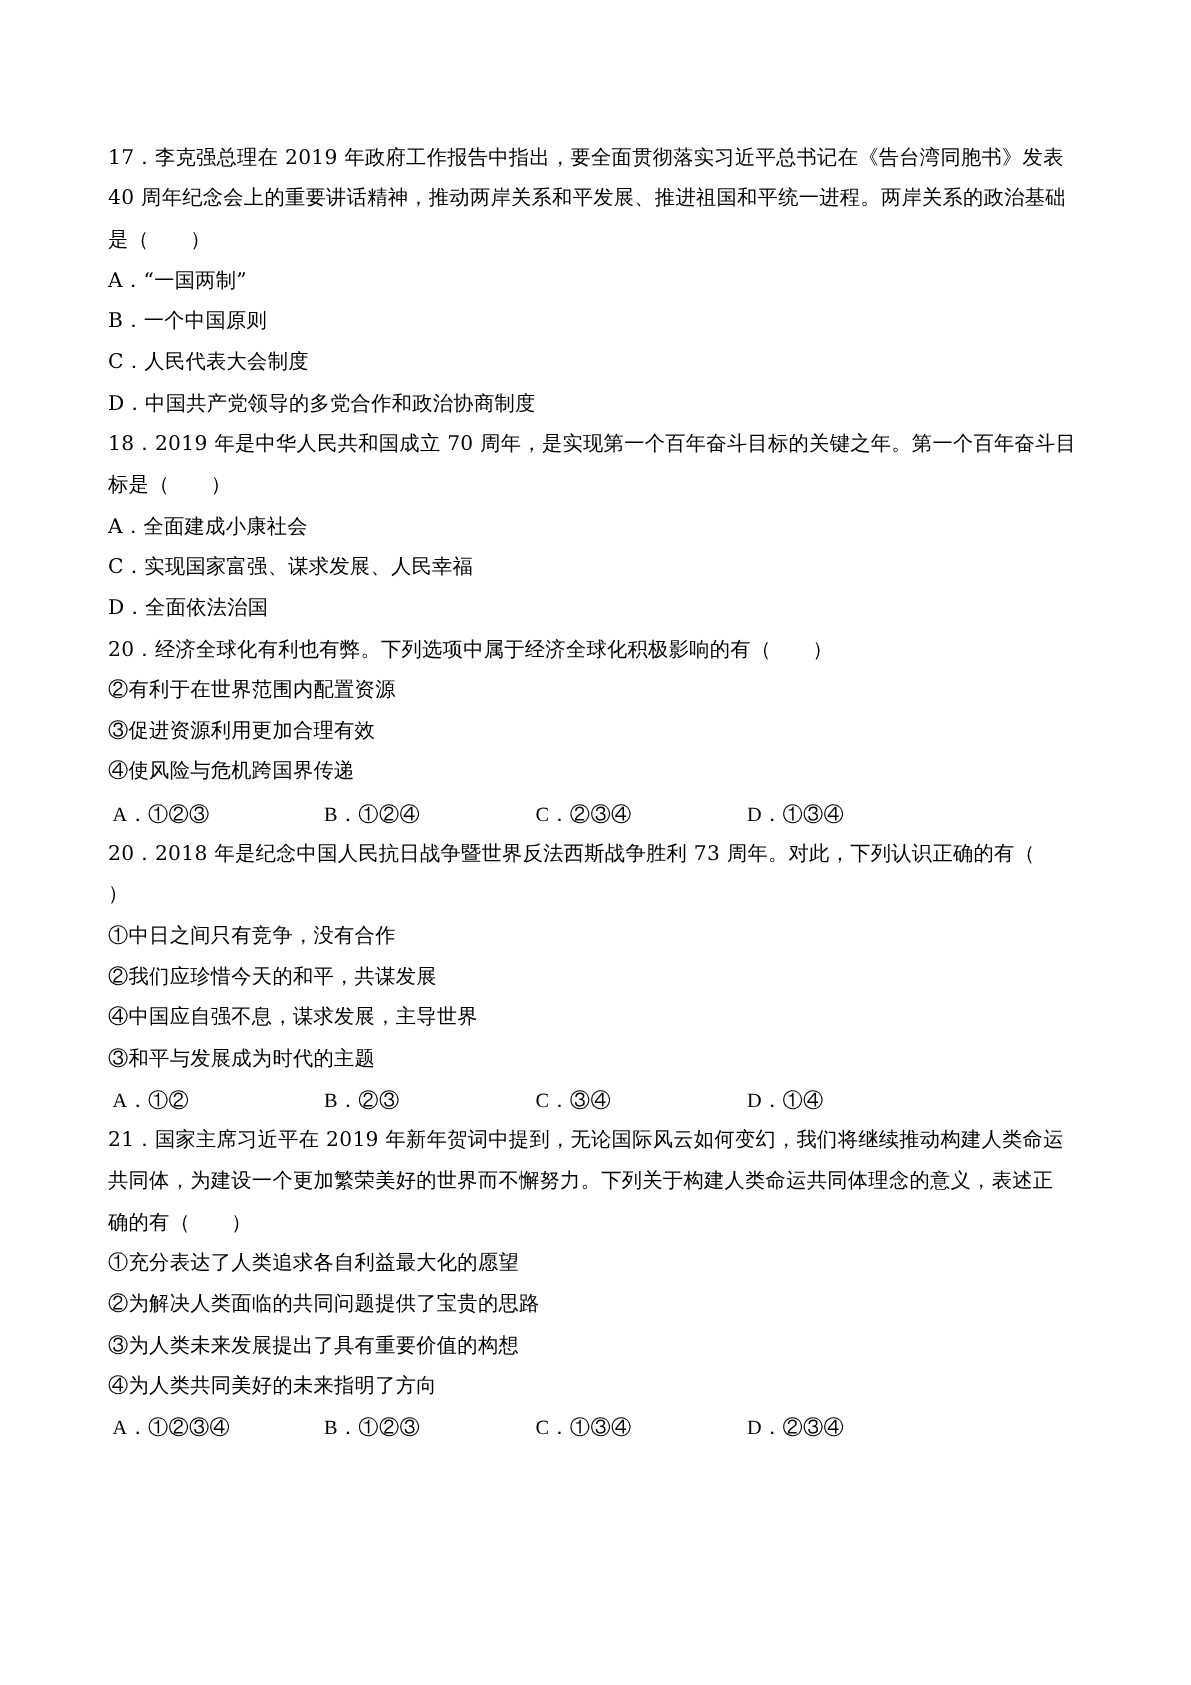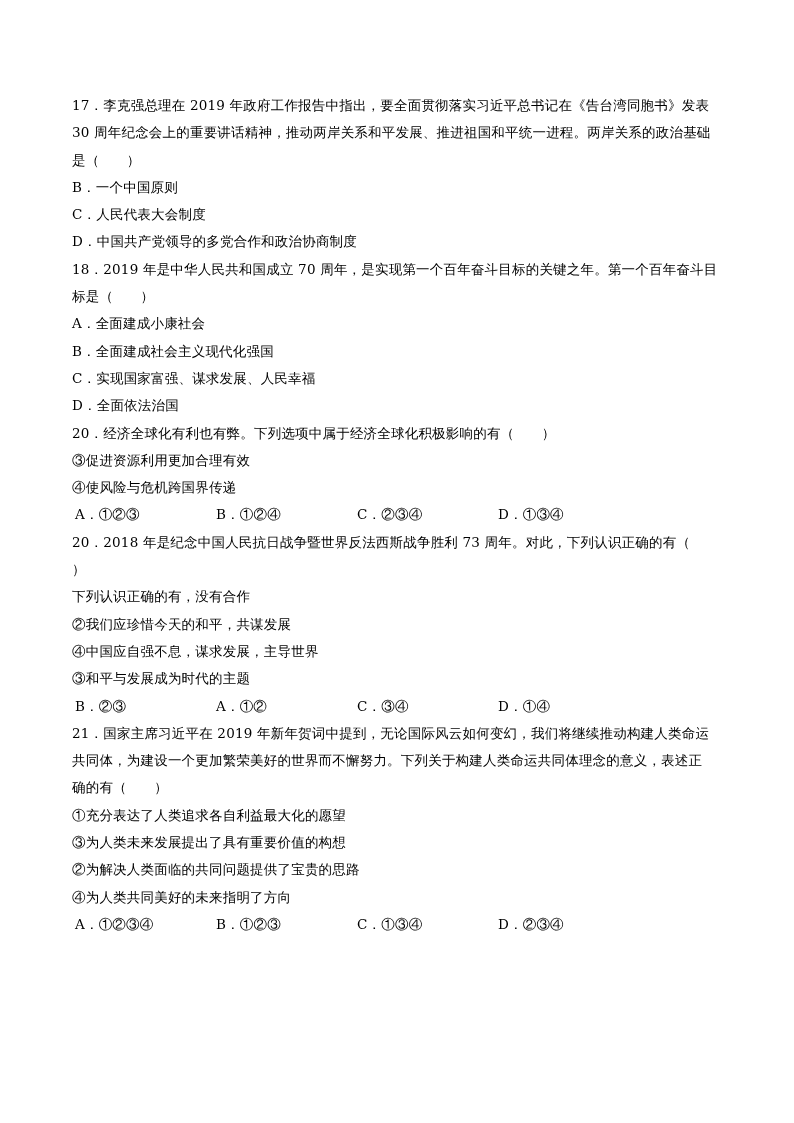--- a/index.html
+++ b/index.html
@@ -1,79 +1,80 @@
 <!DOCTYPE html>
 <html><head>
 <meta charset="utf-8">
 <style>
   html, body { margin: 0; padding: 0; background: #ffffff; }
   body { width: 794px; height: 1123px; position: relative; overflow: hidden;
          font-family: "DejaVu Serif", "Liberation Serif", serif; color: #000; }
   .page { position: absolute; left: 72px; top: 92px; width: 650px; }
   .line { height: 27.3px; line-height: 27.3px; font-size: 13.5px; white-space: nowrap; letter-spacing: 0.2px; }
-  .opts4 { display: flex; }
+  .opts4 { display: flex; font-family: Liberation Serif, serif; }
   .opts4 span { display: inline-block; width: 138px; padding-left: 3px; }
 </style>
 </head>
 <body>
 
 <div class="page">
 
   <div>
     <div class="line">17．李克强总理在 2019 年政府工作报告中指出，要全面贯彻落实习近平总书记在《告台湾同胞书》发表</div>
-    <div class="line">30 周年纪念会上的重要讲话精神，推动两岸关系和平发展、推进祖国和平统一进程。两岸关系的政治基础</div>
+    <div class="line">40 周年纪念会上的重要讲话精神，推动两岸关系和平发展、推进祖国和平统一进程。两岸关系的政治基础</div>
     <div class="line">是（　　）</div>
+    <div class="line">A．“一国两制”</div>
     <div class="line">B．一个中国原则</div>
     <div class="line">C．人民代表大会制度</div>
     <div class="line">D．中国共产党领导的多党合作和政治协商制度</div>
   </div>
 
   <div>
     <div class="line">18．2019 年是中华人民共和国成立 70 周年，是实现第一个百年奋斗目标的关键之年。第一个百年奋斗目</div>
     <div class="line">标是（　　）</div>
     <div class="line">A．全面建成小康社会</div>
-    <div class="line">B．全面建成社会主义现代化强国</div>
     <div class="line">C．实现国家富强、谋求发展、人民幸福</div>
     <div class="line">D．全面依法治国</div>
   </div>
 
   <div>
     <div class="line">20．经济全球化有利也有弊。下列选项中属于经济全球化积极影响的有（　　）</div>
+    <div class="line">②有利于在世界范围内配置资源</div>
     <div class="line">③促进资源利用更加合理有效</div>
     <div class="line">④使风险与危机跨国界传递</div>
     <div class="line opts4">
       <span>A．①②③</span>
       <span>B．①②④</span>
       <span>C．②③④</span>
       <span>D．①③④</span>
     </div>
   </div>
 
   <div>
     <div class="line">20．2018 年是纪念中国人民抗日战争暨世界反法西斯战争胜利 73 周年。对此，下列认识正确的有（</div>
     <div class="line">）</div>
-    <div class="line">下列认识正确的有，没有合作</div>
+    <div class="line">①中日之间只有竞争，没有合作</div>
     <div class="line">②我们应珍惜今天的和平，共谋发展</div>
     <div class="line">④中国应自强不息，谋求发展，主导世界</div>
     <div class="line">③和平与发展成为时代的主题</div>
     <div class="line opts4">
+      <span>A．①②</span>
       <span>B．②③</span>
-      <span>A．①②</span>
       <span>C．③④</span>
       <span>D．①④</span>
     </div>
   </div>
 
   <div>
     <div class="line">21．国家主席习近平在 2019 年新年贺词中提到，无论国际风云如何变幻，我们将继续推动构建人类命运</div>
     <div class="line">共同体，为建设一个更加繁荣美好的世界而不懈努力。下列关于构建人类命运共同体理念的意义，表述正</div>
     <div class="line">确的有（　　）</div>
     <div class="line">①充分表达了人类追求各自利益最大化的愿望</div>
+    <div class="line">②为解决人类面临的共同问题提供了宝贵的思路</div>
     <div class="line">③为人类未来发展提出了具有重要价值的构想</div>
-    <div class="line">②为解决人类面临的共同问题提供了宝贵的思路</div>
     <div class="line">④为人类共同美好的未来指明了方向</div>
     <div class="line opts4">
       <span>A．①②③④</span>
       <span>B．①②③</span>
       <span>C．①③④</span>
       <span>D．②③④</span>
     </div>
   </div>
 
 </div>

